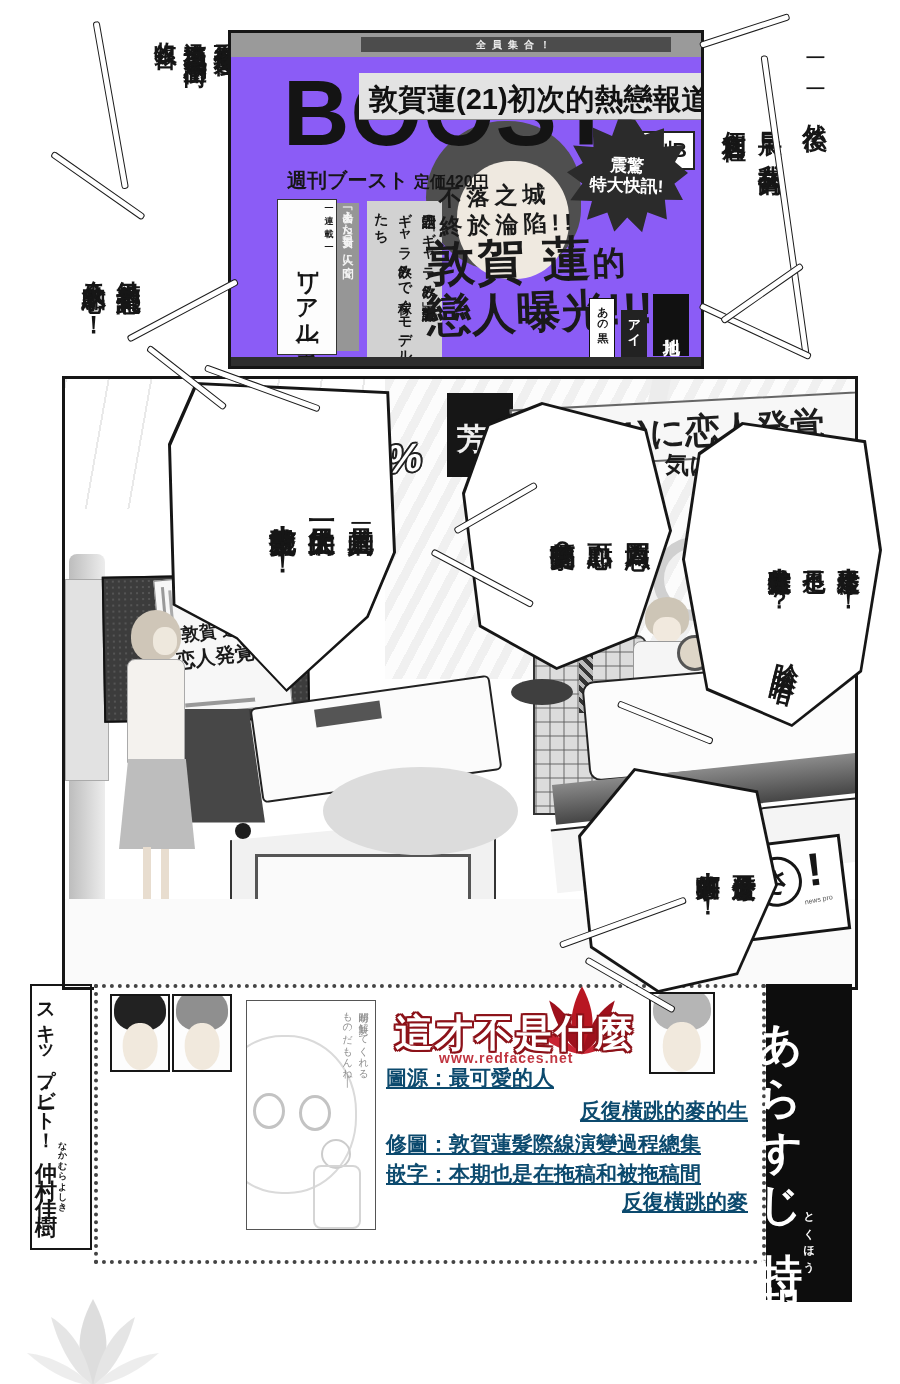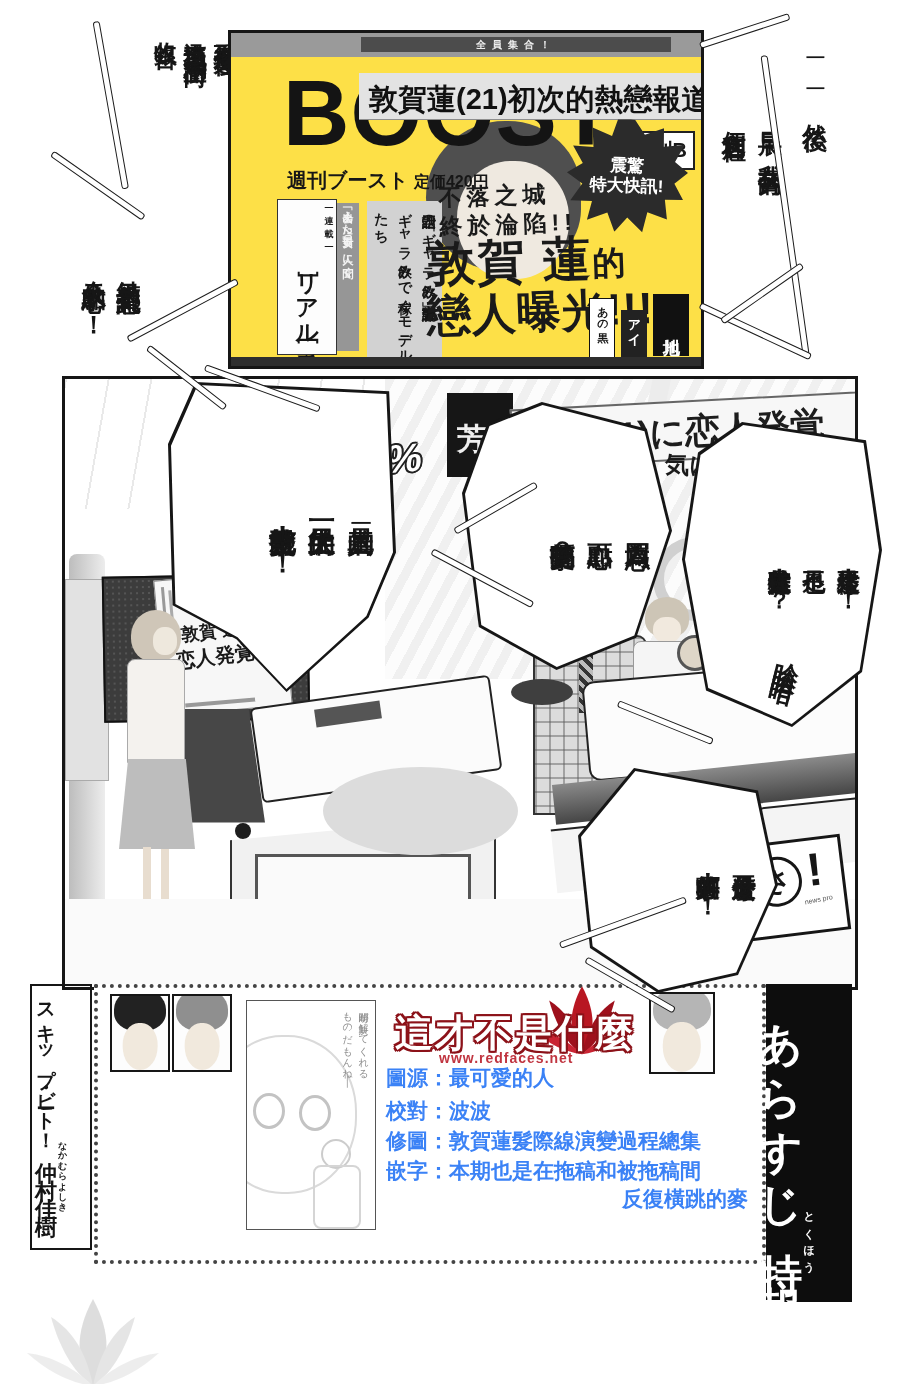--- a/index.html
+++ b/index.html
@@ -19,41 +19,41 @@
   .hexbox .shape{position:absolute;inset:0;background:#161616;}
   .hexbox .shape.inner{inset:3px;background:#fff;}
   .hexbox .txt{position:absolute;inset:16px;writing-mode:vertical-rl;text-orientation:upright;
                white-space:pre-line;font-weight:bold;color:#161616;display:flex;
                justify-content:center;}
   .portrait{position:absolute;background:#fdfdfd;border:2px solid #161616;overflow:hidden;}
   .portrait .hair{position:absolute;top:-8px;left:2px;right:2px;height:58%;
                   border-radius:50% 50% 42% 42%;}
   .portrait .face{position:absolute;bottom:0;left:50%;transform:translateX(-50%);
                   width:62%;height:64%;background:#f1e9dd;border-radius:46% 46% 50% 50%;}
-  .credit-line{font-weight:700;color:#3b82f6;}
+  .credit-line{font-weight:700;color:#0c4a6e;text-decoration:underline;}
   .credit-line.cont{text-align:right;}
   ruby rt{font-weight:bold;}
   .outline-white{color:#fff;text-shadow:2px 0 #222,-2px 0 #222,0 2px #222,0 -2px #222,
                  1.5px 1.5px #222,-1.5px -1.5px #222,1.5px -1.5px #222,-1.5px 1.5px #222;}
 </style>
 </head>
 <body>
 
 <div class="page">
 
   <div class="abs vtext upright" style="left:797px;top:42px;font-size:25px;letter-spacing:3px;">──然後</div>
   <div class="abs vtext upright" style="left:716px;top:112px;font-size:24px;line-height:1.5;">早晨 我在台旁的
 便利店裡</div>
   <div class="abs vtext upright" style="left:150px;top:24px;font-size:23px;line-height:1.3;">看到這個之後
 迅速地抓住了一本馬上衝向
 收銀台</div>
   <div class="abs vtext upright" style="left:76px;top:262px;font-size:24px;line-height:1.45;">結果都忘記買
 今天的點心了！！</div>
 
-  <div class="panel" style="left:228px;top:30px;width:470px;height:333px;background:#fde047;">
+  <div class="panel" style="left:228px;top:30px;width:470px;height:333px;background:#8b5cf6;">
 
     <div class="abs" style="left:0;top:0;right:0;height:24px;background:#9a9a9a;">
       <div class="abs" style="left:130px;top:4px;right:30px;height:15px;background:#4c4c4c;color:#eee;
                   font-size:10px;font-weight:bold;letter-spacing:6px;text-align:center;line-height:15px;overflow:hidden;">全員集合！</div>
     </div>
 
     <div class="abs" style="right:120px;top:88px;width:155px;height:150px;background:#4f4f4f;border-radius:52% 48% 42% 50%;"></div>
     <div class="abs" style="right:132px;top:128px;width:112px;height:118px;background:#efe9e0;border-radius:48%;"></div>
 
     <div class="abs" style="left:52px;top:34px;font-size:92px;font-weight:900;letter-spacing:1px;color:#141414;line-height:1;">BOOST</div>
@@ -324,21 +324,21 @@
           <path d="M94 38 C78 52 64 58 50 60 C60 50 76 40 94 38" fill="#c92433"></path>
         </svg>
       </span>
       <div class="abs" style="left:2px;top:20px;font-size:38px;font-weight:900;color:#fff;letter-spacing:2px;
                   text-shadow:-2px -2px 0 #8c1219,2px -2px 0 #8c1219,-2px 2px 0 #8c1219,2px 2px 0 #8c1219,0 2px 0 #8c1219,2px 0 0 #8c1219,0 -2px 0 #8c1219,-2px 0 0 #8c1219;">這才不是什麼</div>
       <div class="abs" style="left:46px;top:62px;font-size:14px;font-weight:bold;color:#c03540;letter-spacing:1px;">www.redfaces.net</div>
     </div>
 
     <div class="abs" style="left:288px;top:76px;width:362px;font-size:21px;">
       <div class="credit-line" style="margin-bottom:5px;">圖源：最可愛的人</div>
-      <div class="credit-line" style="margin-bottom:2px;">校對：波波</div>
+      <div class="credit-line cont" style="margin-bottom:5px;">反復橫跳的麥的生</div>
       <div class="credit-line" style="margin-bottom:2px;">修圖：敦賀蓮髮際線演變過程總集</div>
       <div class="credit-line">嵌字：本期也是在拖稿和被拖稿間</div>
       <div class="credit-line cont">反復橫跳的麥</div>
     </div>
   </div>
 
   <div class="abs" style="left:766px;top:984px;width:86px;height:318px;background:#0d0d0d;display:flex;justify-content:center;">
     <div class="vtext upright" style="color:#fff;font-size:44px;font-weight:900;letter-spacing:4px;line-height:1;margin-top:8px;">
       <span>あらすじ</span><ruby><span>特報</span><rt style="font-size:11px;color:#fff;">とくほう</rt></ruby>
     </div>

